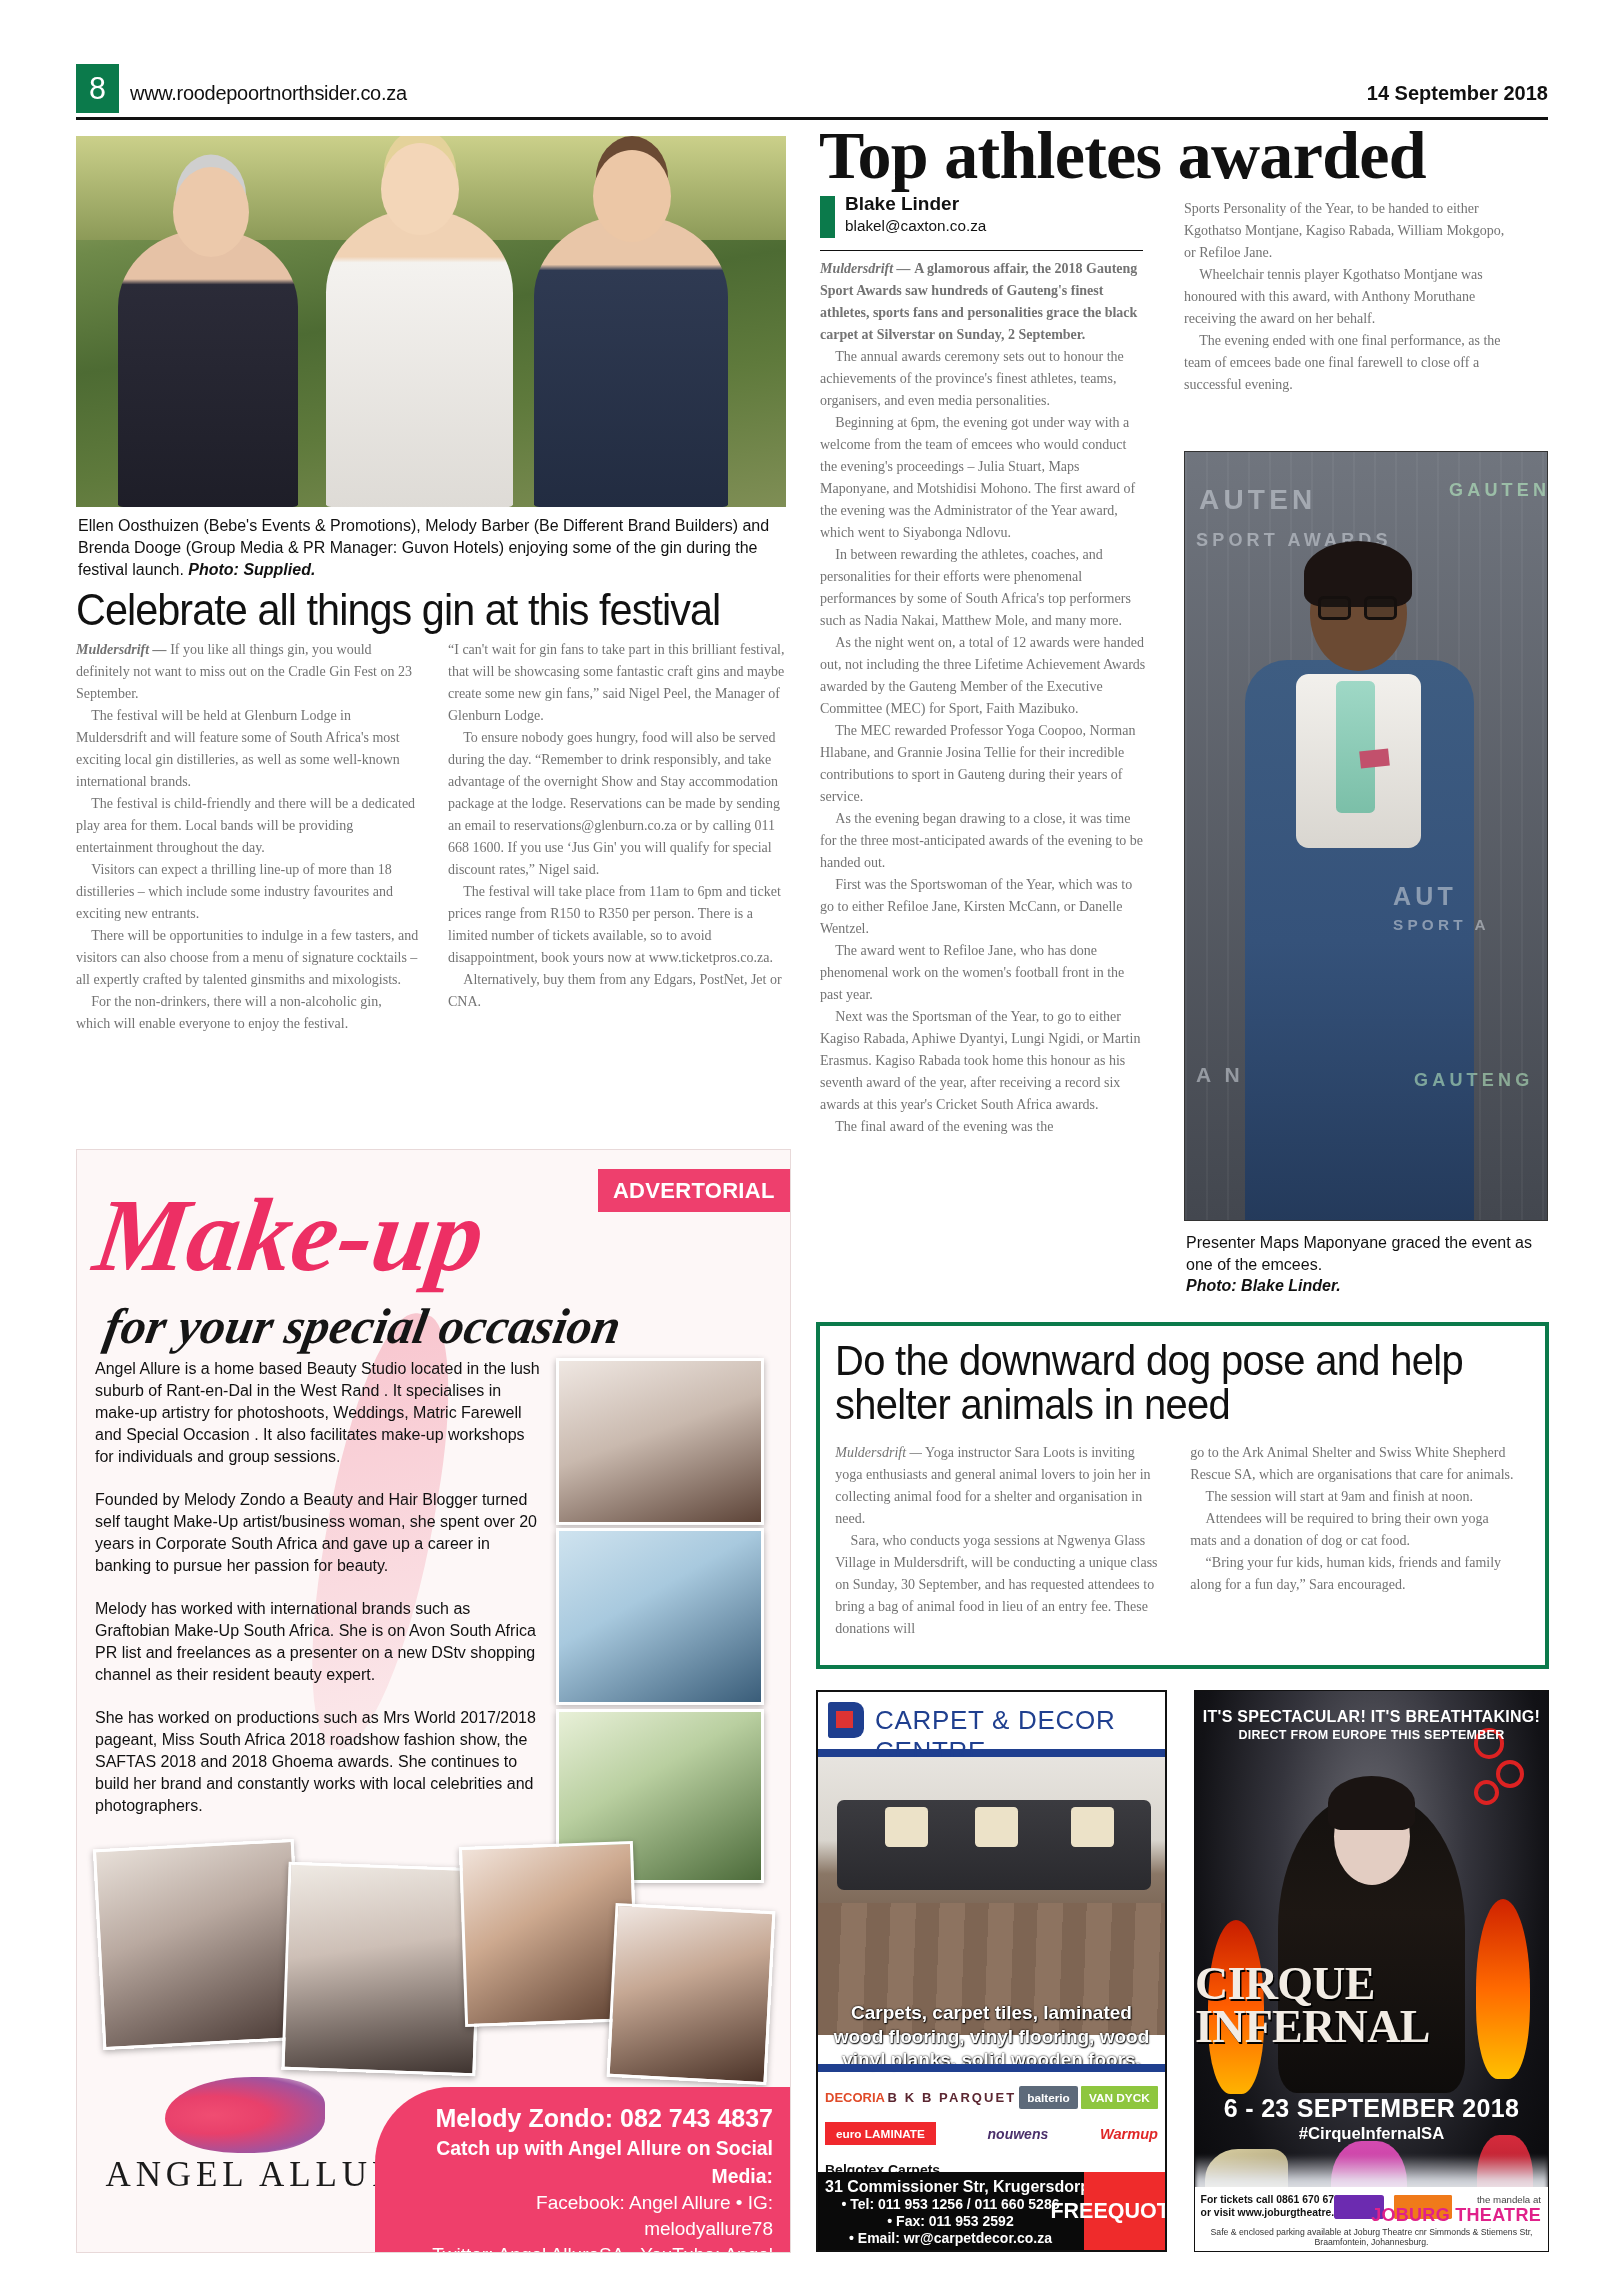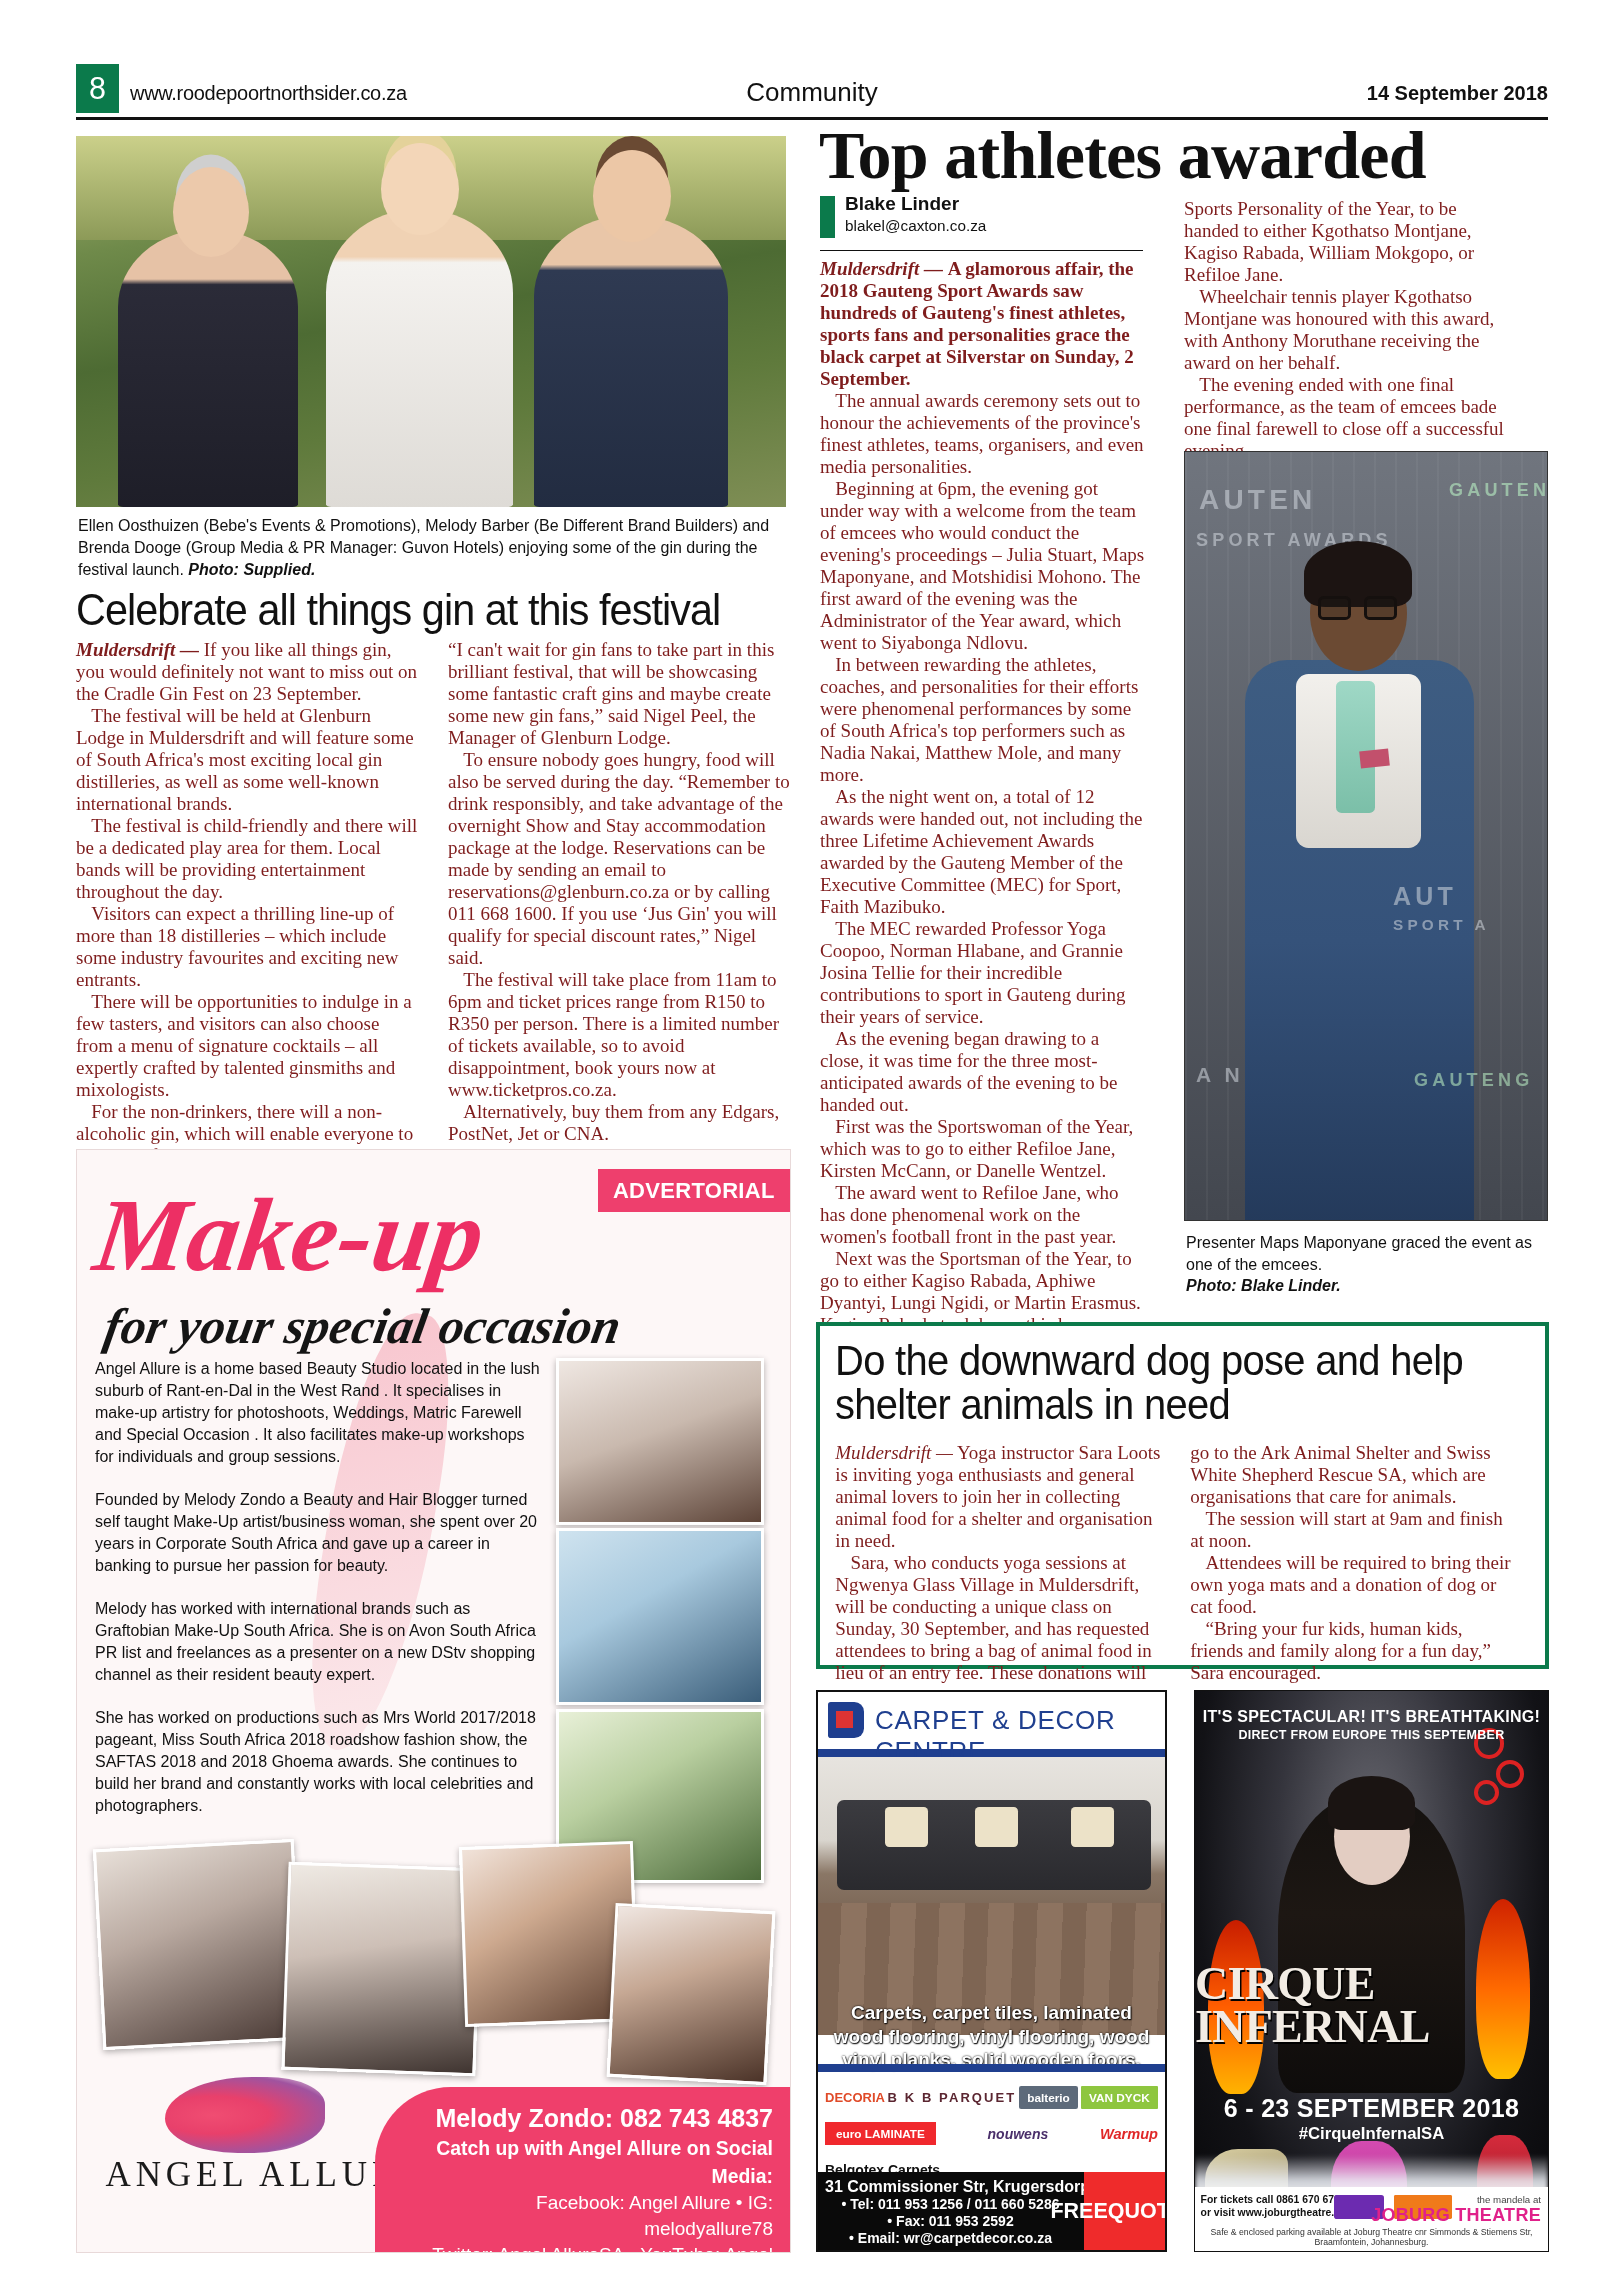--- a/index.html
+++ b/index.html
@@ -92,23 +92,23 @@
   }
 
   .gin-cols {
     position: absolute; left: 76px; top: 639px;
     width: 715px;
     display: flex; gap: 29px;
   }
   .gin-col { width: 343px; }
   .serif-body {
     font-family: "Liberation Serif", serif;
-    font-size: 19px;
+    font-size: 14px;
     line-height: 22px;
-    color: #7f1d1d;
+    color: #737373;
     text-align: left;
   }
   .serif-body p { margin: 0; text-indent: 15.3px; }
   .serif-body p.first { text-indent: 0; }
   .serif-body .lead { font-weight: bold; font-style: italic; }
   .serif-body .it { font-style: italic; }
 
   
   .adv {
     position: absolute; left: 76px; top: 1149px;
@@ -394,21 +394,20 @@
   .cq-parking { position:absolute; left: 0; bottom: 4.2px; width:100%; text-align:center; color:#333; font-size: 8.7px; }
   .cq-sponsor1 { position:absolute; left: 139px; top: 8.3px; width: 50px; height: 23.6px; background:#6c2bb0; border-radius:2.8px; }
   .cq-sponsor2 { position:absolute; left: 199px; top: 8.3px; width: 58px; height: 23.6px; background:#f07a1a; border-radius:1.4px; }
 </style>
 </head>
 <body>
 
 <div class="masthead">
   <div class="page-badge">8</div>
   <div class="masthead-url">www.roodepoortnorthsider.co.za</div>
-  <div class="masthead-section">Community</div>
   <div class="masthead-date">14 September 2018</div>
   <div class="masthead-rule"></div>
 </div>
 
 <div class="photo-main">
   <div class="sky"></div>
   <div class="figure fig-a"></div>
   <div class="figure fig-b"></div>
   <div class="figure fig-c"></div>
   <div class="head h-a"></div>

